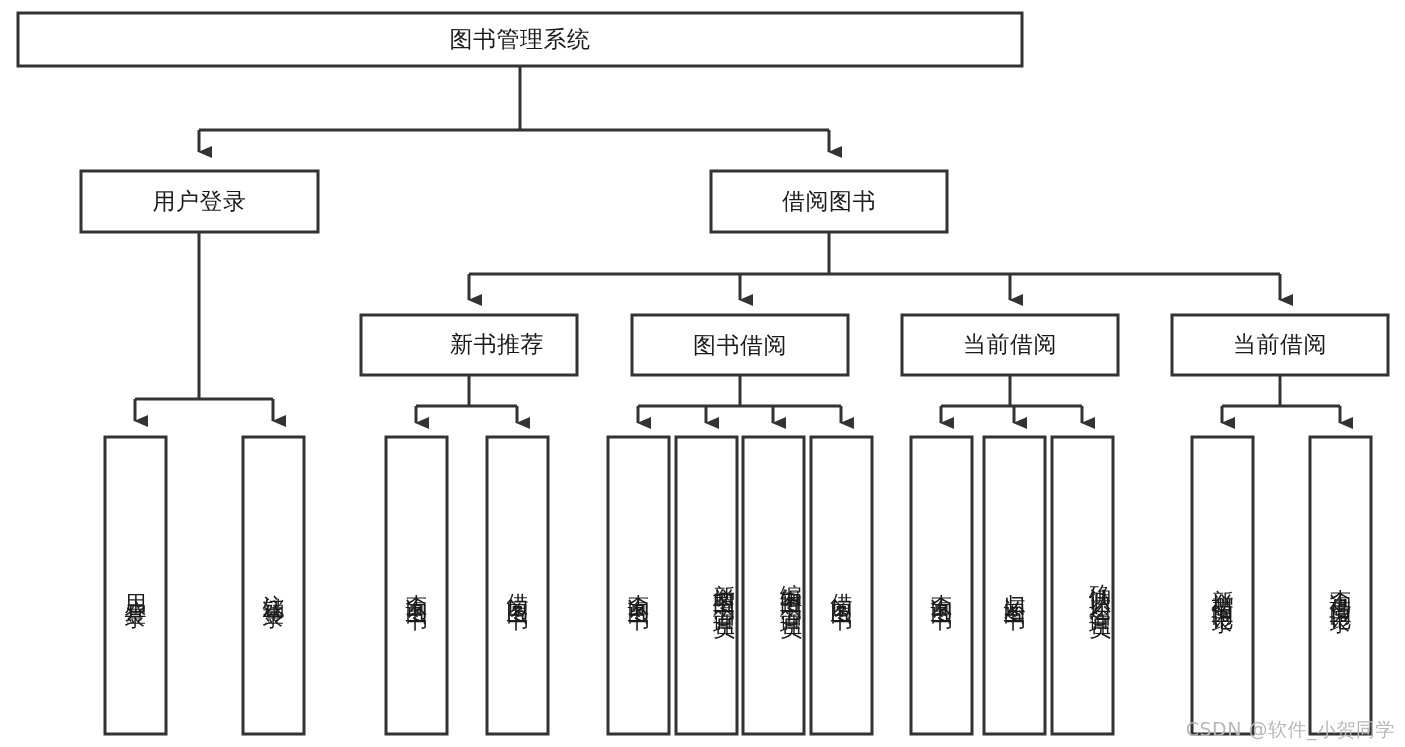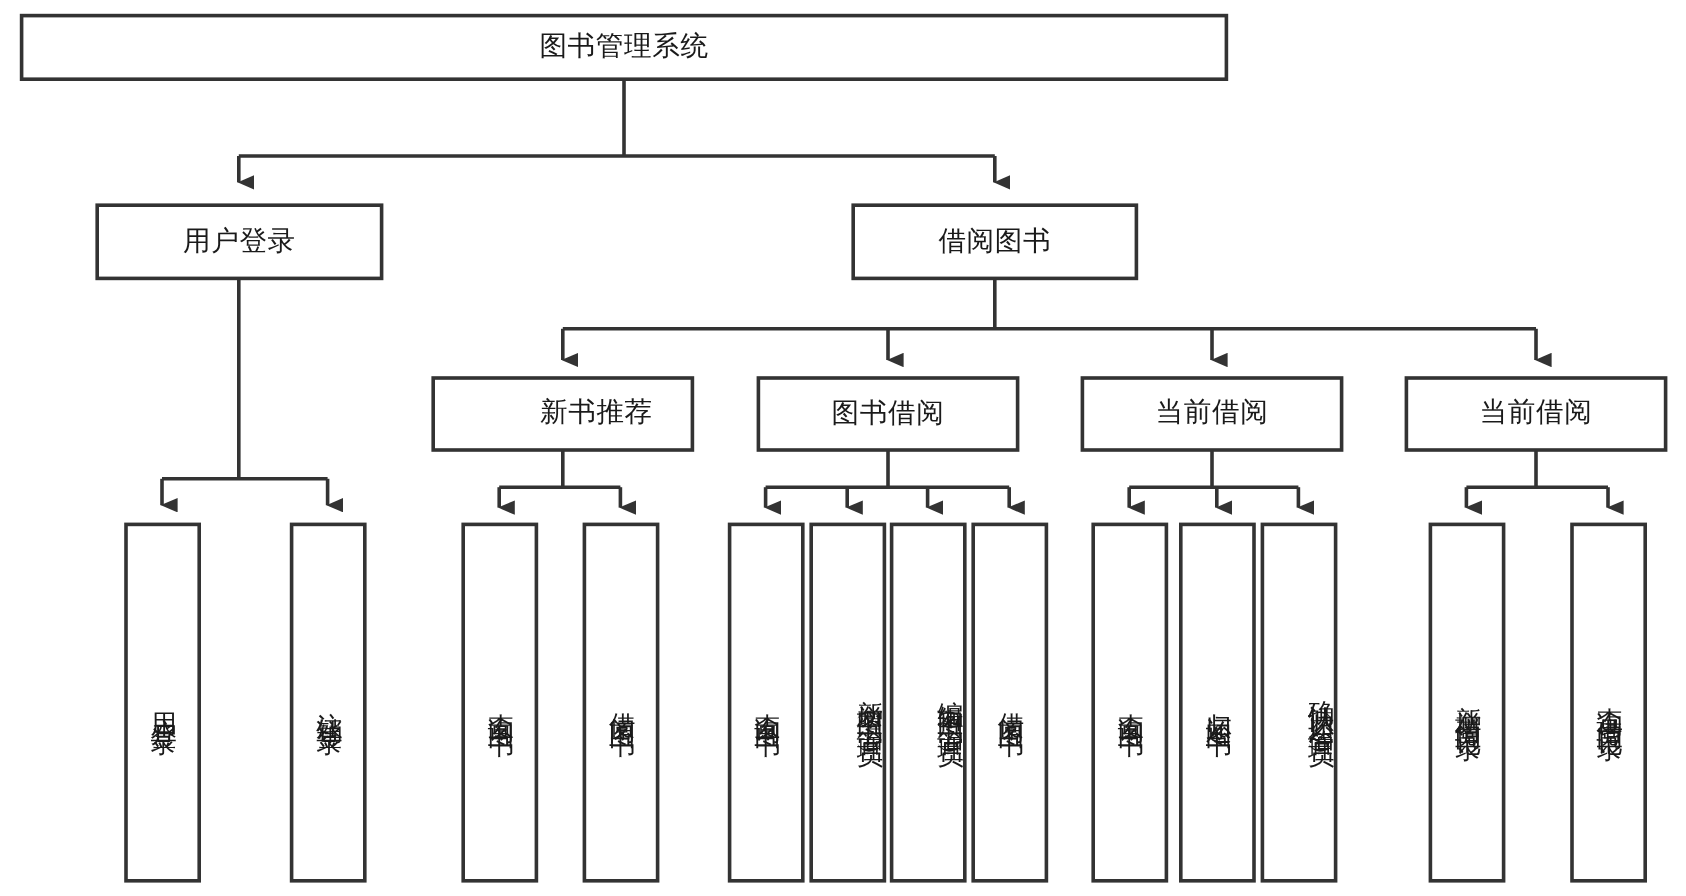--- a/index.html
+++ b/index.html
@@ -180,13 +180,14 @@
       <div class="node-label vertical" style="left: 676px; top: 437px; width: 61px; height: 297px;">新增图书（管理员）</div>
       <div class="node-label vertical" style="left: 743px; top: 437px; width: 61px; height: 297px;">编辑图书（管理员）</div>
       <div class="node-label vertical v-center" style="left: 811px; top: 437px; width: 61px; height: 297px;">借阅图书</div>
       <div class="node-label vertical v-center" style="left: 911px; top: 437px; width: 61px; height: 297px;">查询图书</div>
       <div class="node-label vertical v-center" style="left: 984px; top: 437px; width: 61px; height: 297px;">归还图书</div>
       <div class="node-label vertical" style="left: 1052px; top: 437px; width: 61px; height: 297px;">确认归还（管理员）</div>
       <div class="node-label vertical v-center" style="left: 1192px; top: 437px; width: 61px; height: 297px;">新增借阅记录</div>
       <div class="node-label vertical v-center" style="left: 1310px; top: 437px; width: 61px; height: 297px;">查询借阅记录</div>
     </div>
 
+  <div id="watermark">CSDN @软件_小贺同学</div>
 </div>
 
 </body></html>

